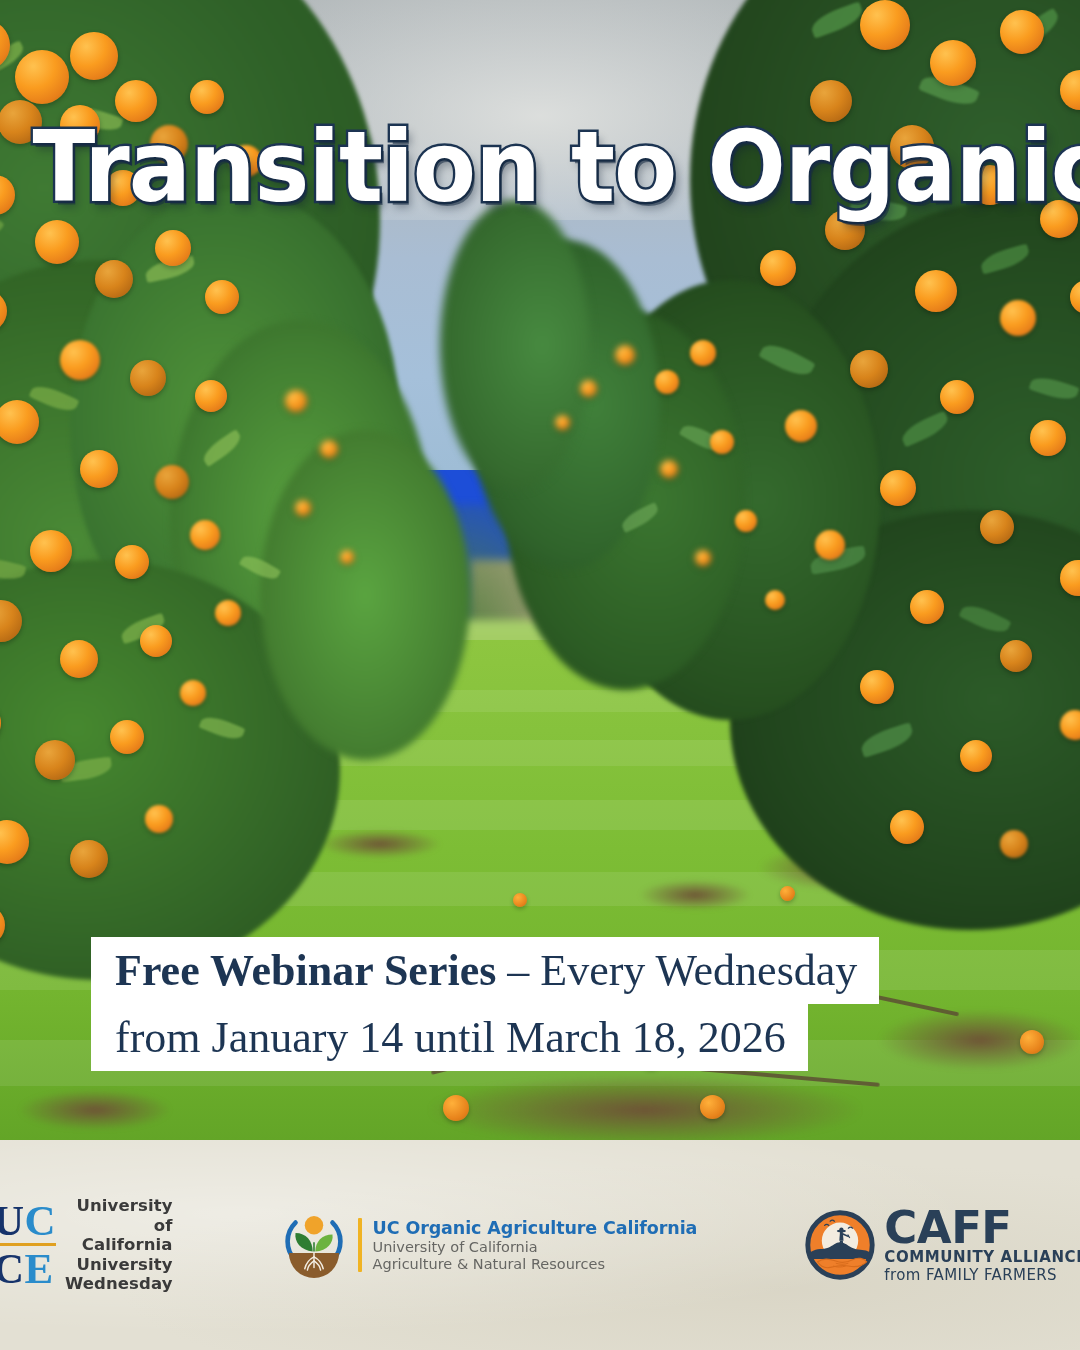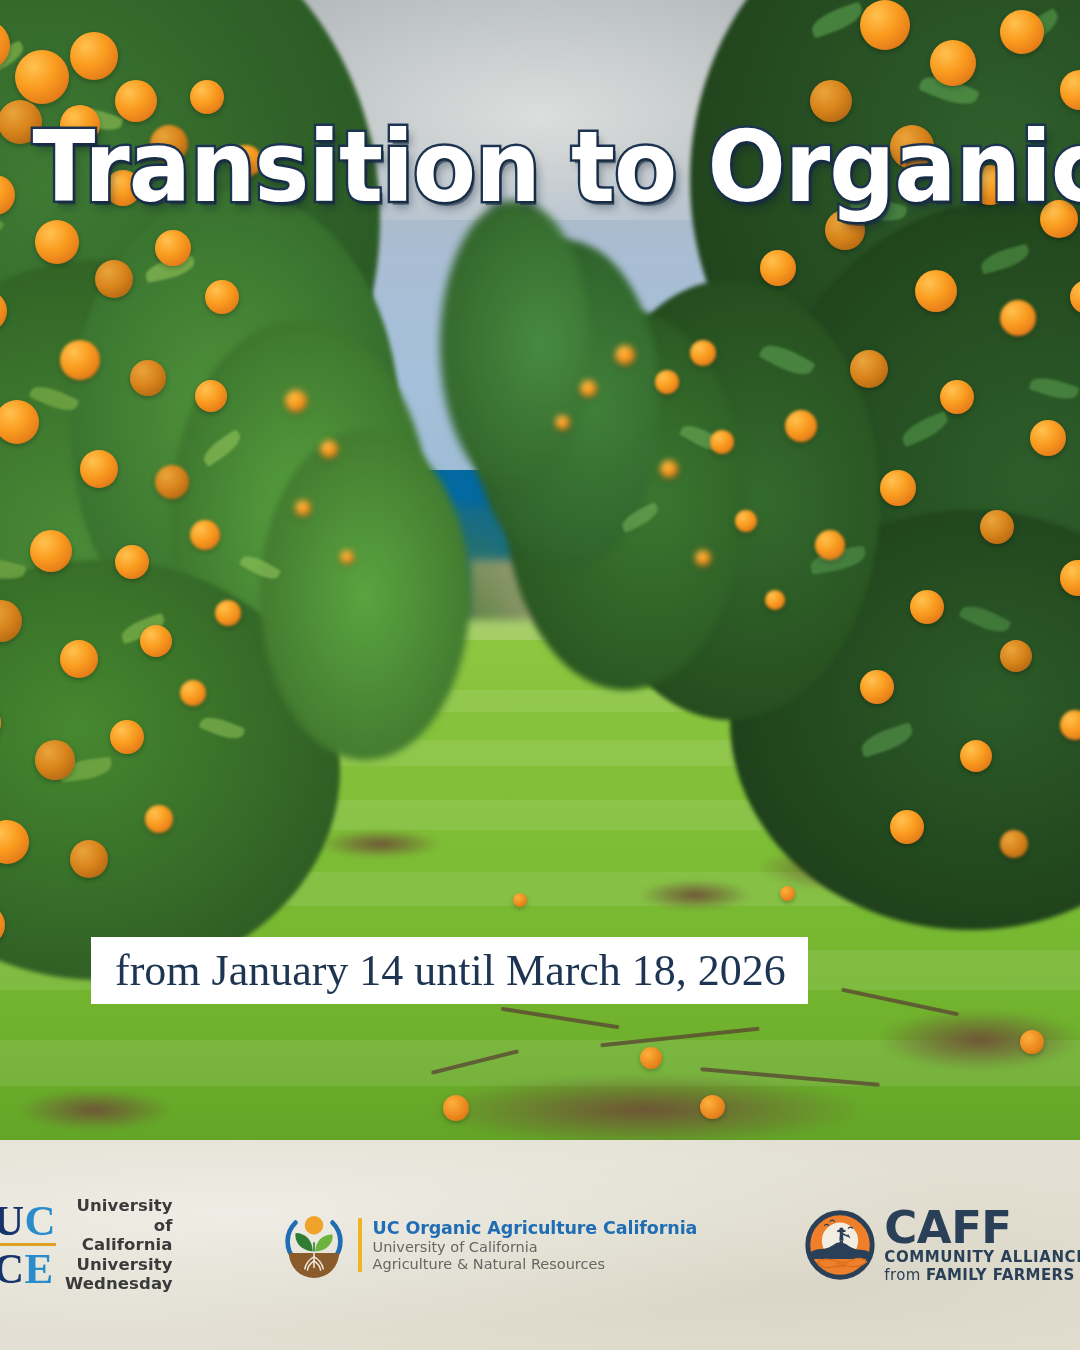--- a/index.html
+++ b/index.html
@@ -15,21 +15,21 @@
     position:relative;
     width:1080px; height:1350px;
     overflow:hidden;
   }
 
   
   #photo{
     position:absolute; left:0; top:0;
     width:1080px; height:1140px;
     overflow:hidden;
-    background:#0369a1;
+    background:#1d4ed8;
   }
 
   
   .sky{
     position:absolute; left:0; top:0; width:1080px; height:470px;
     background:
       linear-gradient(#b3b9bb 0%, #b0b8bd 28%, #a9bdd3 55%, #a5c0da 80%, #9fbdd6 100%);
   }
   .cloudwash{
     position:absolute; left:180px; top:-40px; width:720px; height:260px;
@@ -208,21 +208,21 @@
     font-weight:bold; font-size:45px; line-height:41px;
     letter-spacing:-.5px;
   }
   .caff-l2{
     font-weight:bold; font-size:15px; letter-spacing:.6px;
     line-height:18px; white-space:nowrap;
   }
   .caff-l3{
     font-size:15px; letter-spacing:.4px; line-height:18px; white-space:nowrap;
   }
-  .caff-l3 b{ font-weight:bold; }
+  .caff-l3 b{ font-weight:normal; }
 </style>
 </head>
 <body>
 
 <div id="poster">
 
   <div id="photo">
 
     <div class="sky"></div>
     <div class="cloudwash"></div>
@@ -406,20 +406,23 @@
       <div class="orange blur2" style="left:100px;top:510px;width:18px;height:18px;"></div>
       <div class="orange blur2" style="left:-5px;top:465px;width:15px;height:15px;"></div>
       <div class="orange blur" style="left:175px;top:560px;width:22px;height:22px;"></div>
       <div class="orange blur" style="left:205px;top:640px;width:20px;height:20px;"></div>
       <div class="orange blur2" style="left:135px;top:600px;width:16px;height:16px;"></div>
     </div>
 
     <div id="title">Transition to Organic</div>
 
     <div id="banner">
+      <div class="bar">
+        <span class="strong">Free Webinar Series</span><span class="dash"> – </span><span> Every Wednesday</span>
+      </div>
       <div class="bar">from January 14 until March 18, 2026</div>
     </div>
 
   </div>
 
   <div id="footer">
     <div id="logos">
 
       <div class="ucce">
         <div class="ucce-mark">

